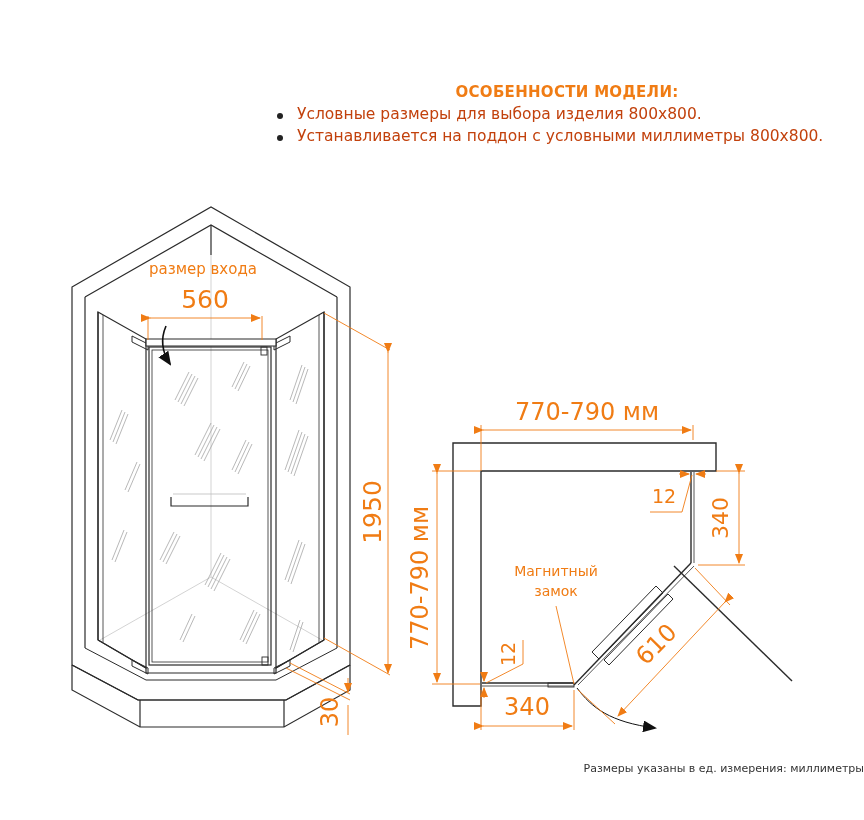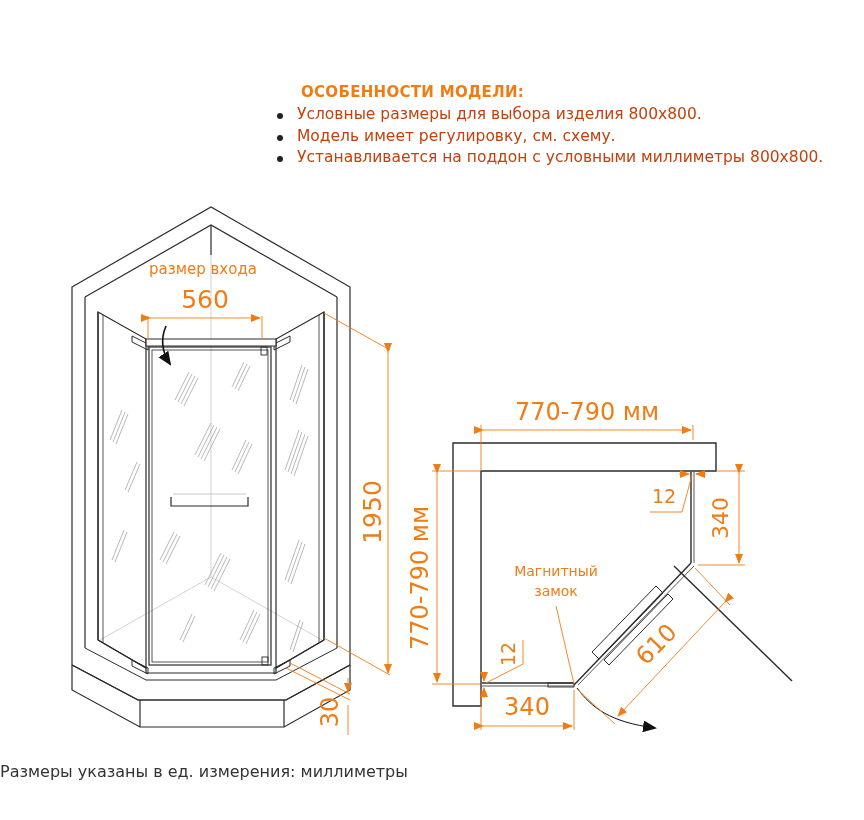--- a/index.html
+++ b/index.html
@@ -1,38 +1,37 @@
 <!DOCTYPE html>
 <html><head>
 <meta charset="utf-8">
 <style>
   html, body { margin: 0; padding: 0; background: #ffffff; }
   body { width: 864px; height: 820px; position: relative; overflow: hidden;
          font-family: "DejaVu Sans", sans-serif; color: #1a1a1a; }
   .features { position: absolute; left: 273px; top: 82px; width: 560px; }
   .features-title { margin: 0 0 0 28px; font-size: 15px; font-weight: bold;
-                    color: #f07c14; letter-spacing: 0.3px; line-height: 20px; }
+                    color: #f07c14; letter-spacing: 0.3px; line-height: 20px; text-align: center; }
   .features-list { list-style: none; margin: 2px 0 0 0; padding: 0; }
   .features-list li { position: relative; padding-left: 24px; font-size: 15.5px;
                       line-height: 21.5px; color: #c2410c; }
   .features-list li::before { content: ""; position: absolute; left: 4px; top: 9px;
                               width: 6px; height: 6px; border-radius: 50%; background: #222; }
   svg.drawing { position: absolute; left: 0; top: 0; }
-  .footer-note { position: absolute; left: 0; width: 864px; top: 762px; text-align: left;
-                 font-size: 16px; color: #333; }
+  .footer-note { position: absolute; left: 0; width: 864px; top: 762px; text-align: right;
+                 font-size: 11px; color: #333; }
   .dim-text { font-family: "DejaVu Sans", sans-serif; fill: #f07c14; }
 </style>
 </head>
 <body>
 
 <div class="features">
   <div class="features-title">ОСОБЕННОСТИ МОДЕЛИ:</div>
   <ul class="features-list">
     <li>Условные размеры для выбора изделия 800х800.</li>
-    <li>Модель имеет регулировку, см. схему.</li>
     <li>Устанавливается на поддон с условными миллиметры 800х800.</li>
   </ul>
 </div>
 
 <svg class="drawing" width="864" height="820" viewBox="0 0 864 820">
   <defs>
     <marker id="arrO" markerWidth="10" markerHeight="8" refX="9" refY="4" orient="auto" markerUnits="userSpaceOnUse">
       <path d="M0,0 L10,4 L0,8 Z" fill="#f07c14"></path>
     </marker>
     <marker id="arrK" markerWidth="14" markerHeight="12" refX="12" refY="6" orient="auto" markerUnits="userSpaceOnUse">

